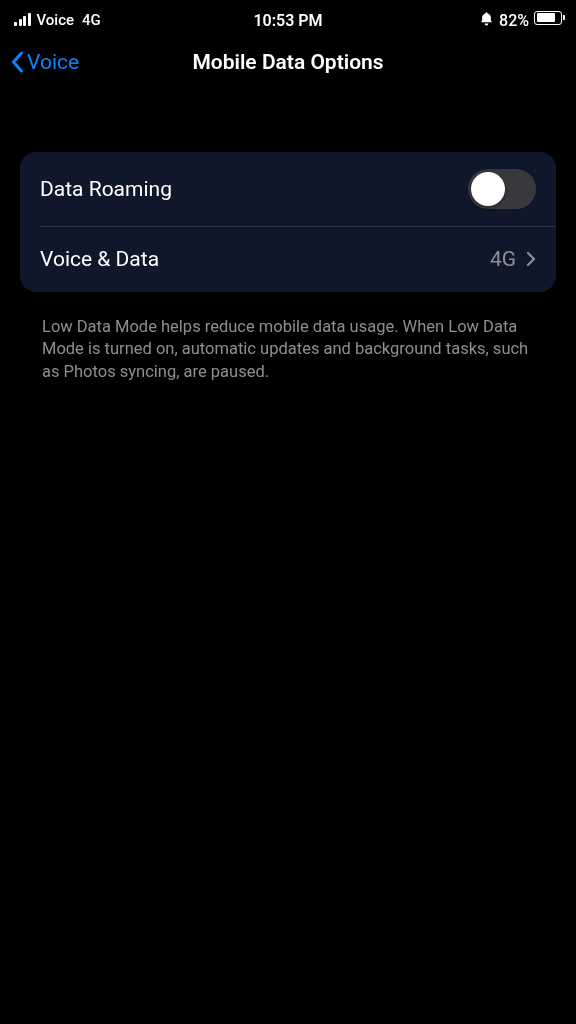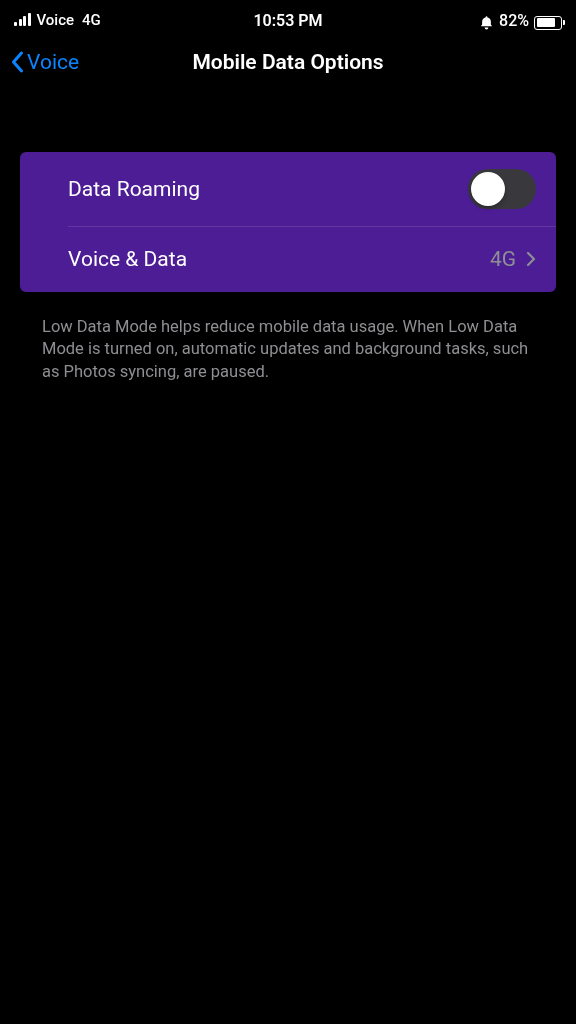--- a/index.html
+++ b/index.html
@@ -33,21 +33,21 @@
     }
     .status-center {
       position: absolute;
       left: 50%;
       transform: translateX(-50%);
       font-size: 16px;
       font-weight: 600;
     }
     .status-right {
       display: flex;
-      align-items: flex-end;
+      align-items: flex-start;
       gap: 5px;
     }
     .signal-bars {
       display: flex;
       align-items: flex-end;
       gap: 1.5px;
       height: 12px;
     }
     .signal-bars span {
       width: 3px;
@@ -125,25 +125,24 @@
       left: 50%;
       transform: translateX(-50%);
       font-size: 21px;
       font-weight: 600;
       color: #fff;
     }
     .content {
       padding: 0 20px;
     }
     .group {
-      background: #4c1d95;
-      border-radius: 6px;
+      background: #0f172a;
+      border-radius: 16px;
       overflow: hidden;
       margin-top: 60px;
-      padding-left: 28px;
     }
     .group.second {
       margin-top: 66px;
     }
     .row {
       display: flex;
       align-items: center;
       justify-content: space-between;
       padding: 17px 20px;
       min-height: 66px;

